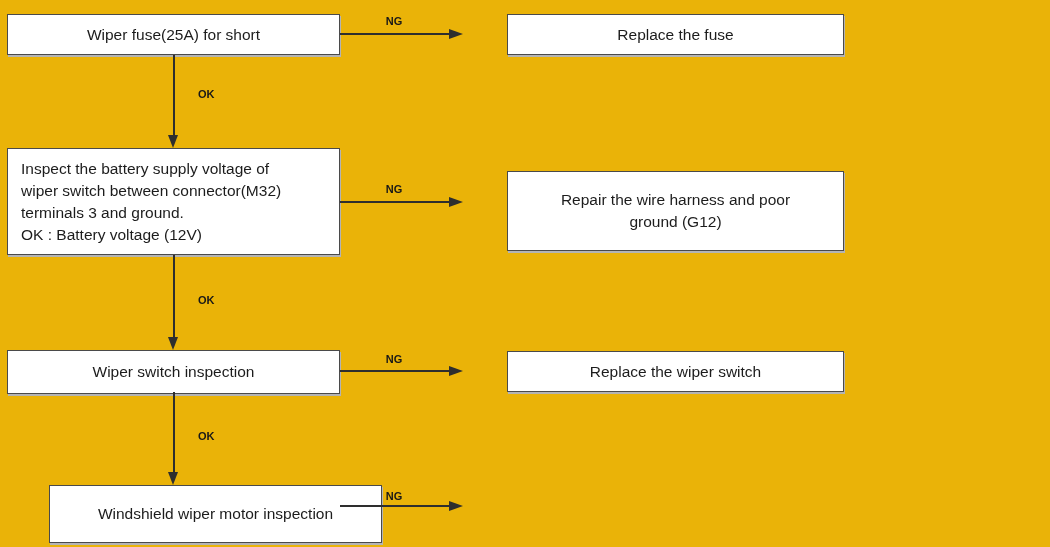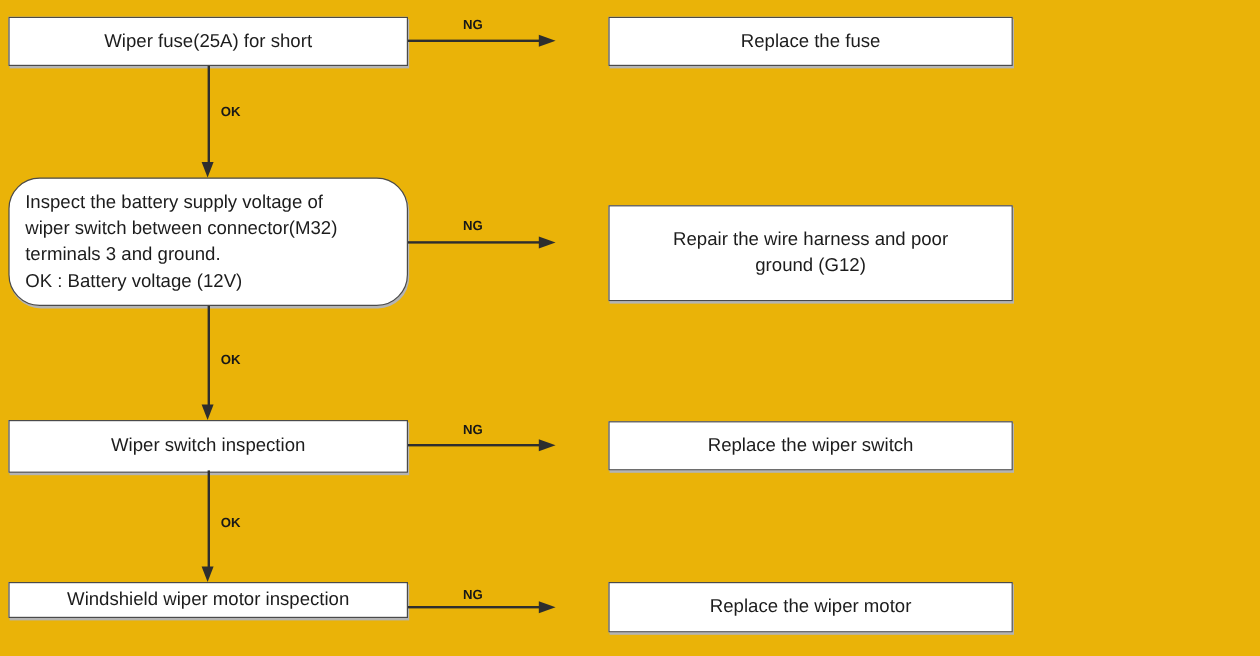--- a/index.html
+++ b/index.html
@@ -35,26 +35,25 @@
   .box.left-col  { left: 7px;   width: 333px; }
   .box.right-col { left: 463px; width: 337px; margin-left: 44px; }
   #step1 { top: 14px;  height: 41px; }
   #act1  { top: 14px;  height: 41px; }
   #step2 {
     top: 148px; height: 107px;
     justify-content: flex-start;
     text-align: left;
     padding-left: 13px;
     padding-right: 6px;
-    border-radius: 26px;
   }
   #act2  { top: 171px; height: 80px; }
   #step3 { top: 350px; height: 44px; }
   #act3  { top: 351px; height: 41px; }
-  #step4 { top: 485px; height: 30px; }
+  #step4 { top: 485px; height: 58px; margin-left: 42px; }
   #act4  { top: 485px; height: 42px; }
 
   
   .hline {
     position: absolute;
     left: 340px;
     width: 112px;
     height: 1.5px;
     background: #2e2e2e;
   }
@@ -102,21 +101,21 @@
     font-size: 11px;
     font-weight: bold;
     color: #181818;
     line-height: 17px;
   }
   .ng-label { width: 44px; text-align: center; left: 372px; }
   .ng-label.r1 { top: 13px; }
   .ng-label.r2 { top: 181px; }
   .ng-label.r3 { top: 351px; }
   .ng-label.r4 { top: 488px; }
-  .ok-label { left: 184px; }
+  .ok-label { left: 198px; }
   .ok-label.a1 { top: 86px; }
   .ok-label.a2 { top: 292px; }
   .ok-label.a3 { top: 428px; }
 </style>
 </head>
 <body>
 
 <div id="canvas">
 
   <div class="box left-col" id="step1">
@@ -164,17 +163,14 @@
   <div class="vline a3"></div>
   <div class="vhead a3"></div>
   <div class="edge-label ok-label a3">OK</div>
 
   <div class="box left-col" id="step4">
     <span>Windshield wiper motor inspection</span>
   </div>
   <div class="hline r4"></div>
   <div class="hhead r4"></div>
   <div class="edge-label ng-label r4">NG</div>
-  <div class="box right-col" id="act4">
-    <span>Replace the wiper motor</span>
-  </div>
 
 </div>
 
 </body></html>

